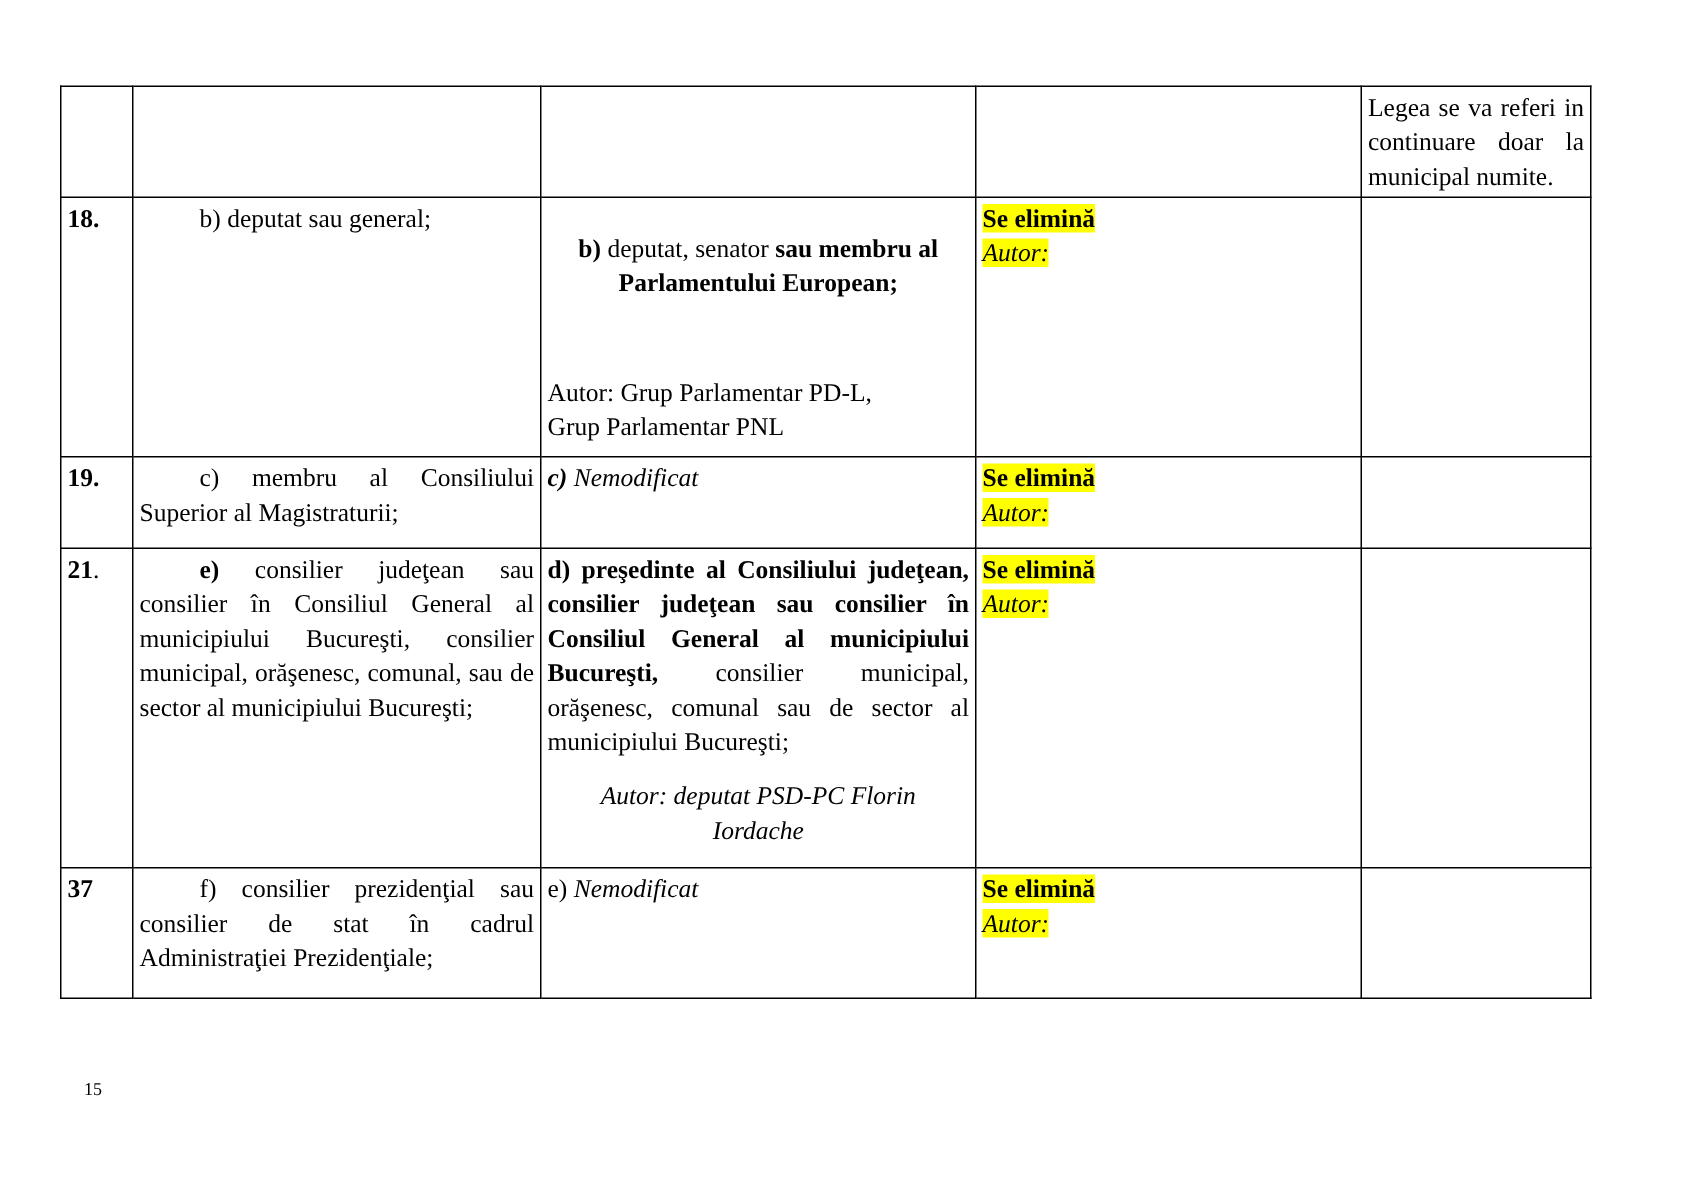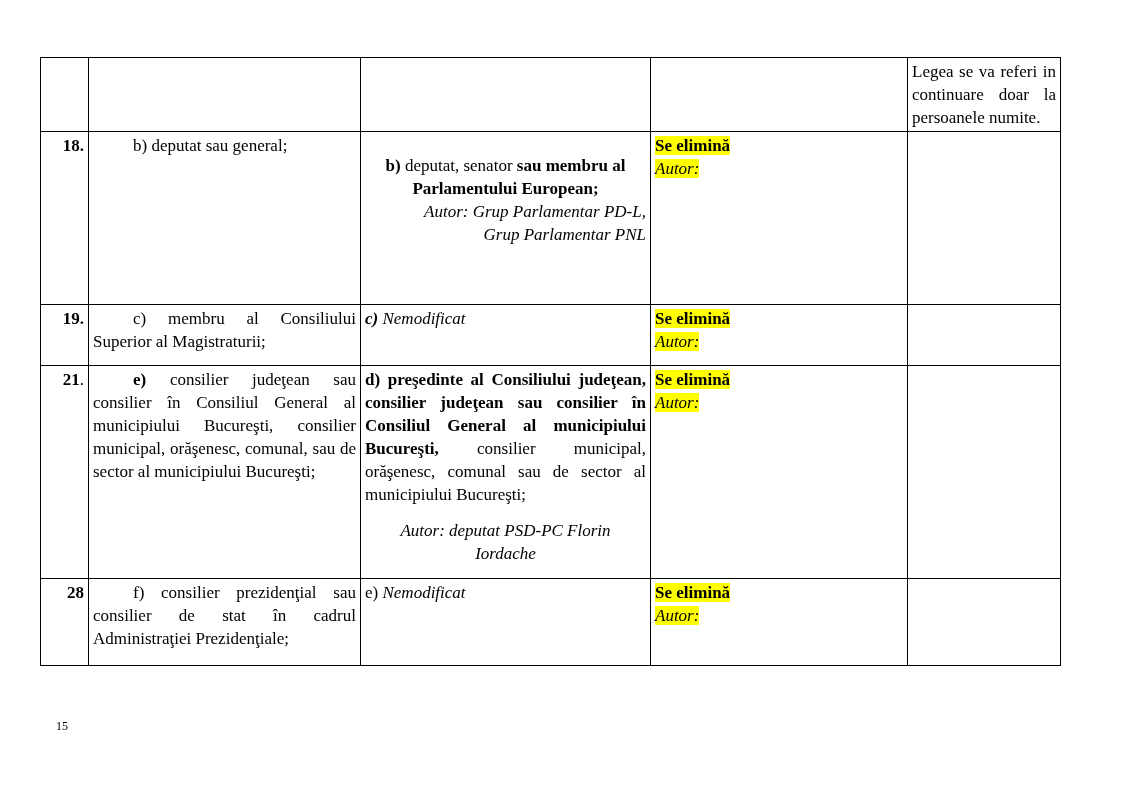--- a/index.html
+++ b/index.html
@@ -16,37 +16,37 @@
     font-size:17px; line-height:23px; overflow:hidden; word-wrap:break-word;
   }
   tr.h-head { height:53px; }
   tr.h18 { height:173px; }
   tr.h19 { height:61px; }
   tr.h20 { height:45px; }
   tr.h21 { height:213px; }
   tr.h22 { height:87px; }
   tr.h23 { height:24px; }
 
-  td.c-num { text-align:right; font-size:16px; padding-top:4px; }
+  td.c-num { text-align:left; font-size:16px; padding-top:4px; }
   .num-b { font-weight:bold; }
 
   td.c-note { font-size:14.5px; line-height:17.5px; padding:1px 4px; }
   .note-t { text-align:justify; }
 
   .just { text-align:justify; }
   .ind  { text-indent:40px; }
   .sp   { text-align:justify; text-align-last:justify; }
   .cen  { text-align:left; }
   .ital { font-style:italic; }
   .b    { font-weight:bold; }
   .bi   { font-weight:bold; font-style:italic; }
   .hl   { background:#ffff00; }
 
   .bpar { max-width:258px; margin:20px auto 0; text-align:center; }
-  .autor-blk   { font-style:italic; text-align:right; }
+  .autor-blk   { margin-top:50px; text-align:left; }
   .autor-blk21 { margin-top:13px; font-style:italic; text-align:center; }
   td.c-dec { padding-top:4px; }
   .dec-l1 { font-weight:bold; }
   .dec-l2 { font-style:italic; }
 
   .pageno { position:absolute; left:56px; top:719px; font-size:12px; }
 </style>
 </head>
 <body>
 
@@ -61,21 +61,21 @@
         <col style="width:153px">
     </colgroup>
 
     <tbody>
         <tr class="h-head">
       <td class="c-num"></td>
       <td></td>
       <td></td>
       <td class="c-dec"></td>
       <td class="c-note">
-        <div class="note-t">Legea se va referi in continuare doar la persoanele numite.</div>
+        <div class="note-t">Legea se va referi in continuare doar la municipal numite.</div>
       </td>
     </tr>
 
     <tr class="h18">
       <td class="c-num">
         <span class="num-b">18.</span><span></span>
       </td>
       <td>
         <div class="ind">
           <span>b)</span>
@@ -140,21 +140,21 @@
       </td>
       <td class="c-dec">
         <div class="dec-l1"><span class="hl">Se elimină</span></div>
         <div class="dec-l2"><span class="hl">Autor:</span></div>
       </td>
       <td class="c-note"></td>
     </tr>
 
     <tr class="h22">
       <td class="c-num">
-        <span class="num-b">28</span><span></span>
+        <span class="num-b">37</span><span></span>
       </td>
       <td>
         <div class="just ind">f) consilier prezidenţial sau consilier de stat în cadrul Administraţiei Prezidenţiale;</div>
       </td>
       <td>
         <div class="cen">
           <span>e)</span><span class="ital"> Nemodificat</span>
         </div>
       </td>
       <td class="c-dec">

